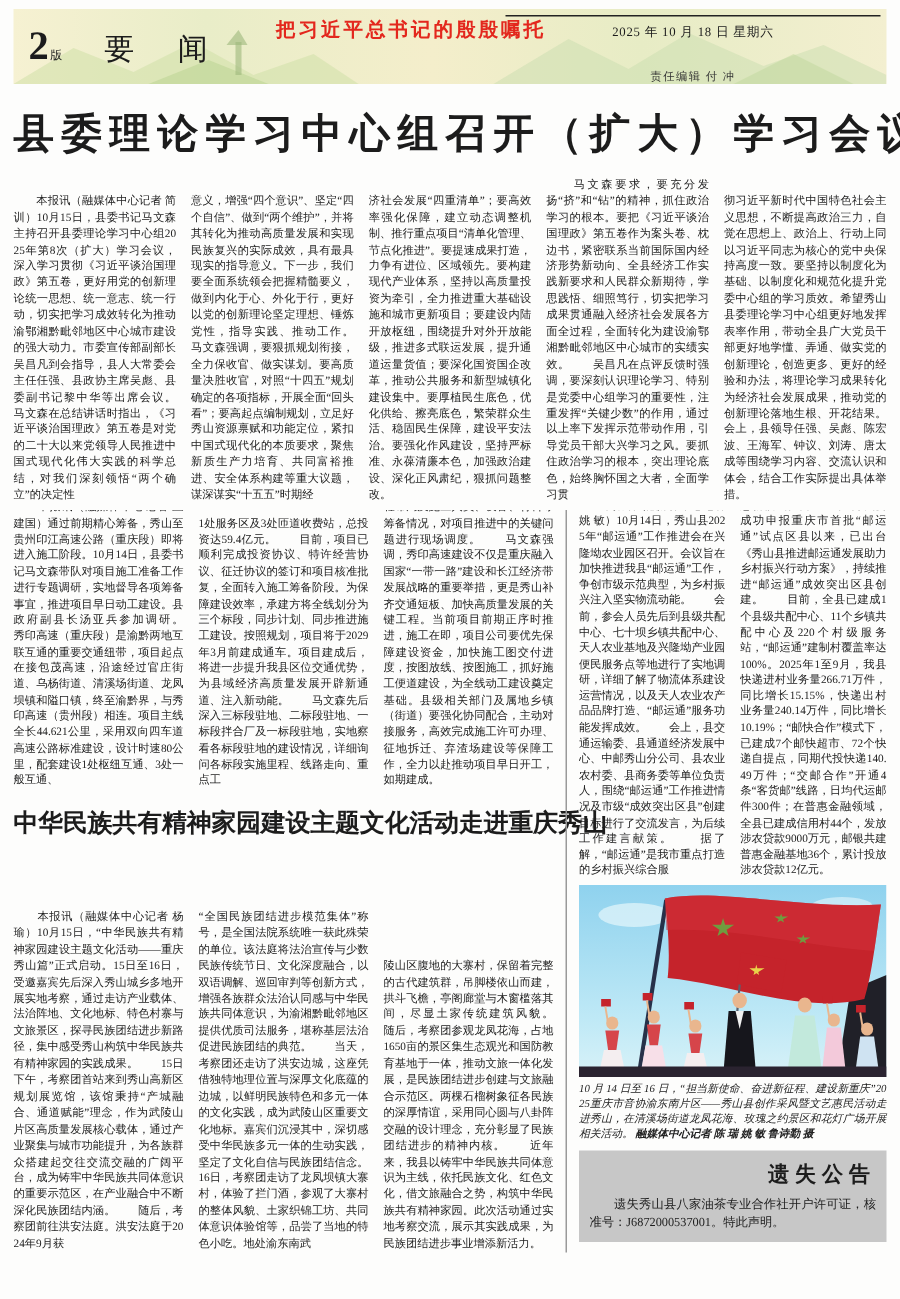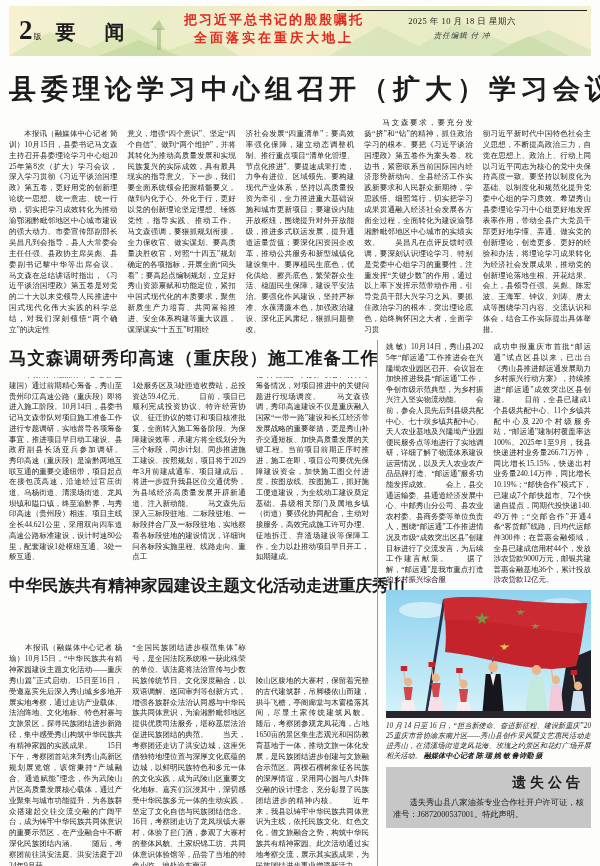--- a/index.html
+++ b/index.html
@@ -7,28 +7,28 @@
         font-family:"Liberation Serif","DejaVu Serif",serif;color:#1c1c1c;
         box-sizing:border-box;padding:6px 9px 8px 9px;overflow:hidden;}
   
   .masthead{position:relative;height:50px;display:flex;align-items:center;
             background:linear-gradient(90deg,#f6f1d2 0%,#e9edc8 22%,#f4eecb 48%,#e7ecc5 72%,#f3efd0 100%);
             overflow:hidden;}
   .mast-art{position:absolute;inset:0;pointer-events:none;}
   .page-tag{position:relative;display:flex;align-items:baseline;margin-left:10px;z-index:2;}
   .page-num{font-size:27px;font-weight:bold;line-height:1;}
   .page-num-suffix{font-size:8px;margin-left:1px;}
-  .section-name{font-size:20px;font-weight:bold;letter-spacing:12px;margin-left:14px;white-space:nowrap;text-align:right;}
+  .section-name{font-size:20px;font-weight:normal;letter-spacing:12px;margin-left:28px;white-space:nowrap;text-align:right;}
   .slogan{position:absolute;left:170px;top:5px;width:190px;text-align:center;z-index:2;}
   .slogan div{color:#e3271d;font-weight:bold;font-size:13px;line-height:18px;letter-spacing:2px;white-space:nowrap;}
   .slogan .l2{letter-spacing:3px;}
   .issue-info{position:absolute;right:4px;top:4px;width:250px;text-align:center;z-index:2;
               border-top:1.5px solid #222;padding-top:5px;}
   .issue-date{font-size:8.5px;letter-spacing:.5px;}
-  .issue-editor{font-size:7.5px;color:#333;margin-top:3px;letter-spacing:1px;font-style:italic;}
+  .issue-editor{font-size:7.5px;color:#333;margin-top:18px;letter-spacing:1px;}
   
   .headline-main{margin-top:16px;text-align:center;font-size:27px;font-weight:bold;
                  letter-spacing:5px;white-space:nowrap;line-height:34px;}
   .headline-sub{text-align:center;font-weight:bold;}
   
   .cols{display:flex;gap:10px;align-items:flex-end;}
   .coltext{flex:1;font-size:7.5px;line-height:10.9px;text-align:justify;text-justify:inter-ideograph;
            word-break:break-all;color:#222;}
   .article1{margin-top:12px;height:218px;overflow:hidden;}
   
@@ -68,41 +68,39 @@
       <rect x="148" y="22" width="4" height="22" fill="#9db87c" opacity="0.6"></rect>
       <path d="M142,24 L156,24 L150,14 Z" fill="#9db87c" opacity="0.6"></path>
     </svg>
     <div class="page-tag">
       <span class="page-num">2</span>
       <span class="page-num-suffix">版</span>
       <span class="section-name">要 闻</span>
     </div>
     <div class="slogan">
       <div class="l1">把习近平总书记的殷殷嘱托</div>
-      <div class="l2">全面落实在重庆大地上</div>
     </div>
     <div class="issue-info">
       <div class="issue-date">2025 年 10 月 18 日 星期六</div>
       <div class="issue-editor">责任编辑  付 冲</div>
     </div>
   </div>
 
   <div class="headline-main">县委理论学习中心组召开（扩大）学习会议</div>
   <div class="cols article1">
     <div class="coltext">　　本报讯（融媒体中心记者 简 训）10月15日，县委书记马文森主持召开县委理论学习中心组2025年第8次（扩大）学习会议，深入学习贯彻《习近平谈治国理政》第五卷，更好用党的创新理论统一思想、统一意志、统一行动，切实把学习成效转化为推动渝鄂湘黔毗邻地区中心城市建设的强大动力。市委宣传部副部长吴昌凡到会指导，县人大常委会主任任强、县政协主席吴彪、县委副书记黎中华等出席会议。　　马文森在总结讲话时指出，《习近平谈治国理政》第五卷是对党的二十大以来党领导人民推进中国式现代化伟大实践的科学总结，对我们深刻领悟“两个确立”的决定性</div>
     <div class="coltext">意义，增强“四个意识”、坚定“四个自信”、做到“两个维护”，并将其转化为推动高质量发展和实现民族复兴的实际成效，具有最具现实的指导意义。下一步，我们要全面系统领会把握精髓要义，做到内化于心、外化于行，更好以党的创新理论坚定理想、锤炼党性，指导实践、推动工作。　　马文森强调，要狠抓规划衔接，全力保收官、做实谋划。要高质量决胜收官，对照“十四五”规划确定的各项指标，开展全面“回头看”；要高起点编制规划，立足好秀山资源禀赋和功能定位，紧扣中国式现代化的本质要求，聚焦新质生产力培育、共同富裕推进、安全体系构建等重大议题，谋深谋实“十五五”时期经</div>
     <div class="coltext">济社会发展“四重清单”；要高效率强化保障，建立动态调整机制、推行重点项目“清单化管理、节点化推进”。要提速成果打造，力争有进位、区域领先。要构建现代产业体系，坚持以高质量投资为牵引，全力推进重大基础设施和城市更新项目；要建设内陆开放枢纽，围绕提升对外开放能级，推进多式联运发展，提升通道运量货值；要深化国资国企改革，推动公共服务和新型城镇化建设集中。要厚植民生底色，优化供给、擦亮底色，繁荣群众生活、稳固民生保障，建设平安法治。要强化作风建设，坚持严标准、永葆清廉本色，加强政治建设、深化正风肃纪，狠抓问题整改。</div>
     <div class="coltext">　　马文森要求，要充分发扬“挤”和“钻”的精神，抓住政治学习的根本。要把《习近平谈治国理政》第五卷作为案头卷、枕边书，紧密联系当前国际国内经济形势新动向、全县经济工作实践新要求和人民群众新期待，学思践悟、细照笃行，切实把学习成果贯通融入经济社会发展各方面全过程，全面转化为建设渝鄂湘黔毗邻地区中心城市的实绩实效。　　吴昌凡在点评反馈时强调，要深刻认识理论学习、特别是党委中心组学习的重要性，注重发挥“关键少数”的作用，通过以上率下发挥示范带动作用，引导党员干部大兴学习之风。要抓住政治学习的根本，突出理论底色，始终胸怀国之大者，全面学习贯</div>
     <div class="coltext">彻习近平新时代中国特色社会主义思想，不断提高政治三力，自觉在思想上、政治上、行动上同以习近平同志为核心的党中央保持高度一致。要坚持以制度化为基础、以制度化和规范化提升党委中心组的学习质效。希望秀山县委理论学习中心组更好地发挥表率作用，带动全县广大党员干部更好地学懂、弄通、做实党的创新理论，创造更多、更好的经验和办法，将理论学习成果转化为经济社会发展成果，推动党的创新理论落地生根、开花结果。　　会上，县领导任强、吴彪、陈宏波、王海军、钟议、刘涛、唐太成等围绕学习内容、交流认识和体会，结合工作实际提出具体举措。</div>
   </div>
 
   <div class="lower">
 
     <div class="lower-left">
-      <div class="headline-sub a2-headline">马文森调研秀印高速（重庆段）施工准备工作</div>
       <div class="cols a2-body">
         <div class="coltext">　　本报讯（融媒体中心记者 王建国）通过前期精心筹备，秀山至贵州印江高速公路（重庆段）即将进入施工阶段。10月14日，县委书记马文森带队对项目施工准备工作进行专题调研，实地督导各项筹备事宜，推进项目早日动工建设。县政府副县长汤亚兵参加调研。　　秀印高速（重庆段）是渝黔两地互联互通的重要交通纽带，项目起点在接包茂高速，沿途经过官庄街道、乌杨街道、清溪场街道、龙凤坝镇和隘口镇，终至渝黔界，与秀印高速（贵州段）相连。项目主线全长44.621公里，采用双向四车道高速公路标准建设，设计时速80公里，配套建设1处枢纽互通、3处一般互通、</div>
         <div class="coltext">1处服务区及3处匝道收费站，总投资达59.4亿元。　　目前，项目已顺利完成投资协议、特许经营协议、征迁协议的签订和项目核准批复，全面转入施工筹备阶段。为保障建设效率，承建方将全线划分为三个标段，同步计划、同步推进施工建设。按照规划，项目将于2029年3月前建成通车。项目建成后，将进一步提升我县区位交通优势，为县域经济高质量发展开辟新通道、注入新动能。　　马文森先后深入三标段驻地、二标段驻地、一标段拌合厂及一标段驻地，实地察看各标段驻地的建设情况，详细询问各标段实施里程、线路走向、重点工</div>
         <div class="coltext">程布局及施工人员、设备、材料等筹备情况，对项目推进中的关键问题进行现场调度。　　马文森强调，秀印高速建设不仅是重庆融入国家“一带一路”建设和长江经济带发展战略的重要举措，更是秀山补齐交通短板、加快高质量发展的关键工程。当前项目前期正序时推进，施工在即，项目公司要优先保障建设资金，加快施工图交付进度，按图放线、按图施工，抓好施工便道建设，为全线动工建设奠定基础。县级相关部门及属地乡镇（街道）要强化协同配合，主动对接服务，高效完成施工许可办理、征地拆迁、弃渣场建设等保障工作，全力以赴推动项目早日开工，如期建成。</div>
       </div>
 
       <div class="headline-sub a4-headline">中华民族共有精神家园建设主题文化活动走进重庆秀山</div>
       <div class="cols a4-body">
         <div class="coltext">　　本报讯（融媒体中心记者 杨 瑜）10月15日，“中华民族共有精神家园建设主题文化活动——重庆秀山篇”正式启动。15日至16日，受邀嘉宾先后深入秀山城乡多地开展实地考察，通过走访产业载体、法治阵地、文化地标、特色村寨与文旅景区，探寻民族团结进步新路径，集中感受秀山构筑中华民族共有精神家园的实践成果。　　15日下午，考察团首站来到秀山高新区规划展览馆，该馆秉持“产城融合、通道赋能”理念，作为武陵山片区高质量发展核心载体，通过产业聚集与城市功能提升，为各族群众搭建起交往交流交融的广阔平台，成为铸牢中华民族共同体意识的重要示范区，在产业融合中不断深化民族团结内涵。　　随后，考察团前往洪安法庭。洪安法庭于2024年9月获</div>
         <div class="coltext">“全国民族团结进步模范集体”称号，是全国法院系统唯一获此殊荣的单位。该法庭将法治宣传与少数民族传统节日、文化深度融合，以双语调解、巡回审判等创新方式，增强各族群众法治认同感与中华民族共同体意识，为渝湘黔毗邻地区提供优质司法服务，堪称基层法治促进民族团结的典范。　　当天，考察团还走访了洪安边城，这座凭借独特地理位置与深厚文化底蕴的边城，以鲜明民族特色和多元一体的文化实践，成为武陵山区重要文化地标。嘉宾们沉浸其中，深切感受中华民族多元一体的生动实践，坚定了文化自信与民族团结信念。　　16日，考察团走访了龙凤坝镇大寨村，体验了拦门酒，参观了大寨村的整体风貌、土家织锦工坊、共同体意识体验馆等，品尝了当地的特色小吃。地处渝东南武</div>

